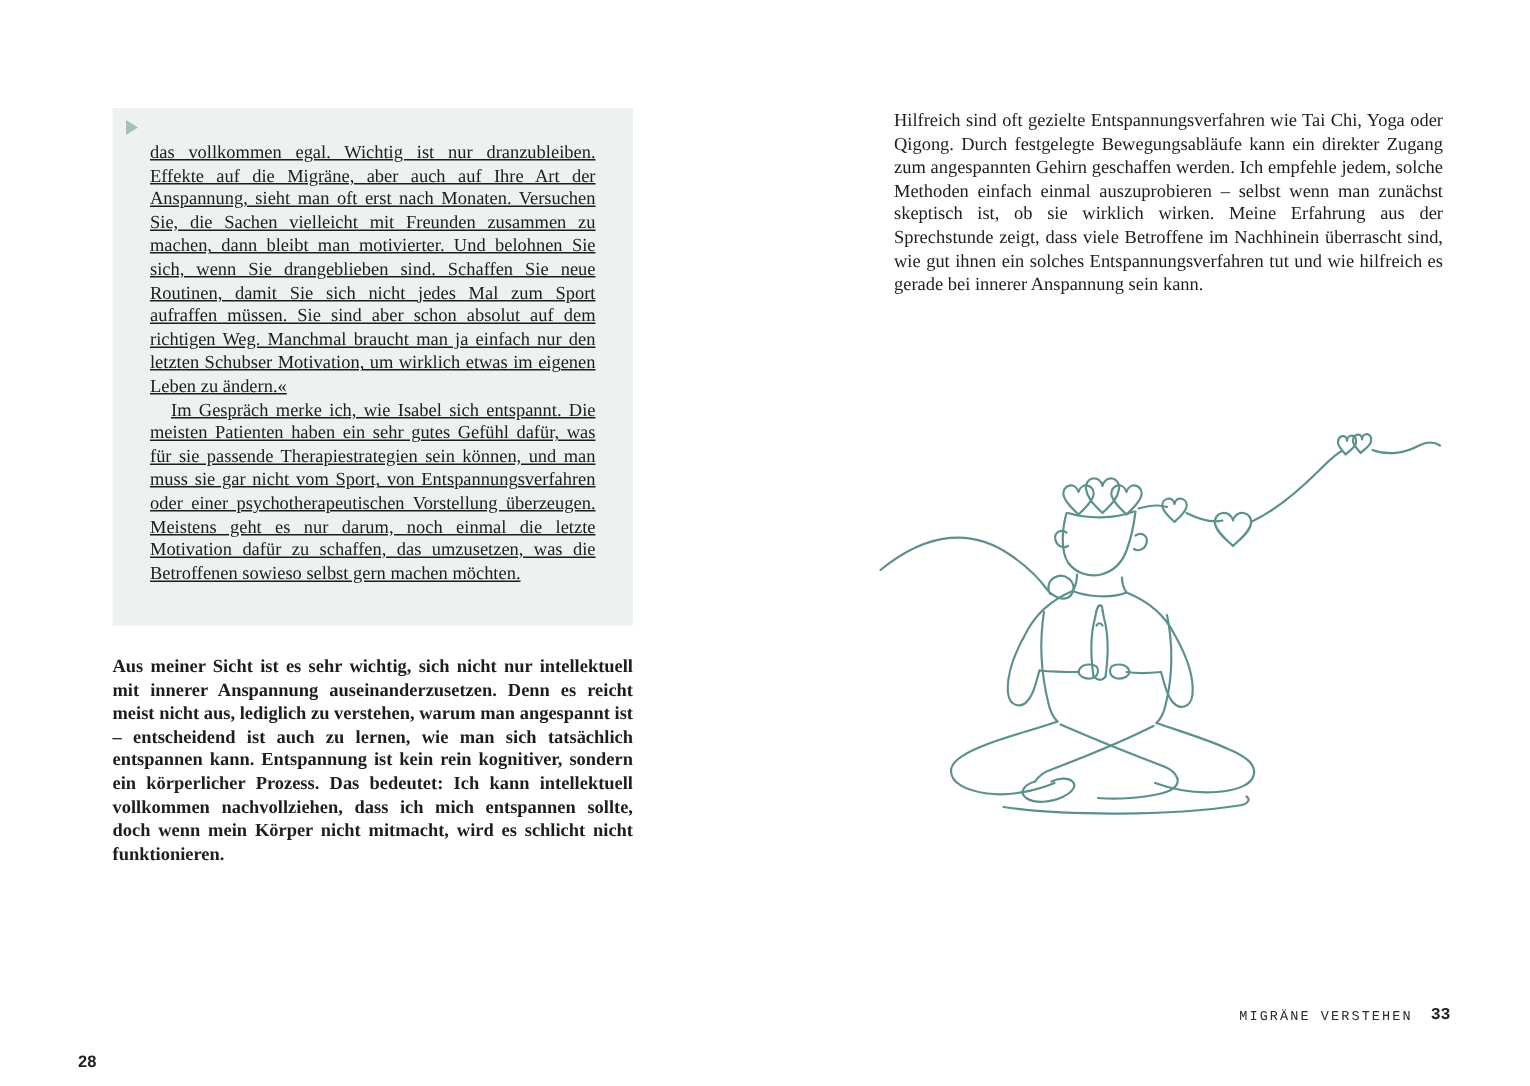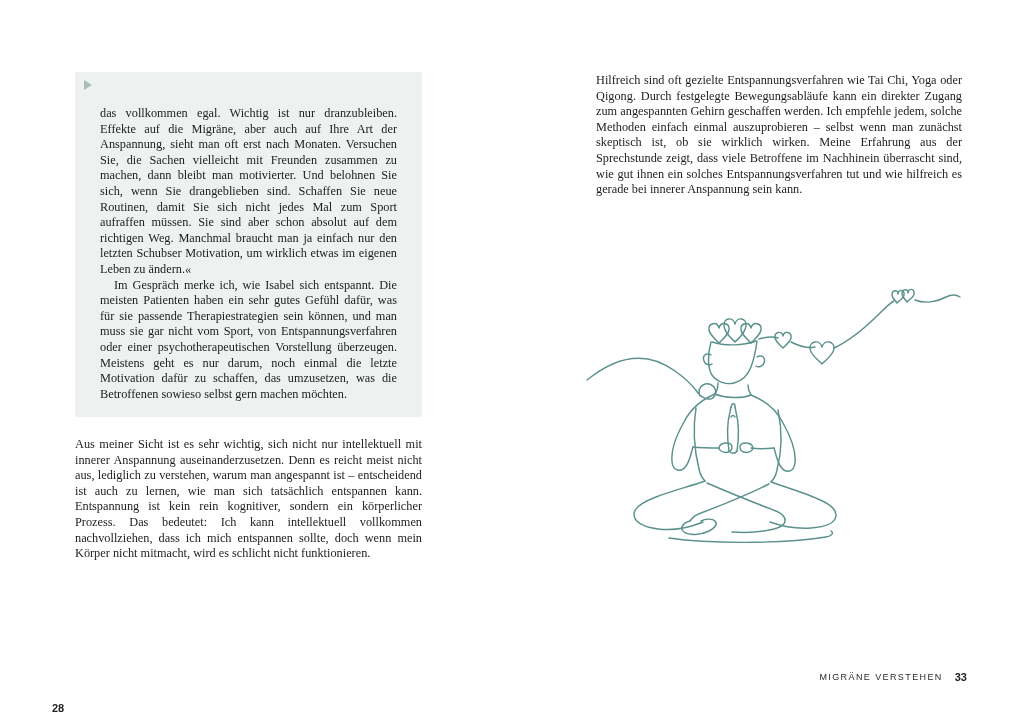--- a/index.html
+++ b/index.html
@@ -21,37 +21,38 @@
     font-size:12.3px;
     line-height:15.6px;
     text-align:justify;
     hyphens:auto;
     color:var(--text);
   }
   .quote-box{
     position:absolute;left:75px;top:72px;
     width:347px;height:345px;
     box-sizing:border-box;
-    padding:34px 25px 0 25px;
+    padding:22px 25px 0 25px;
     background:var(--box_bg);
     overflow:hidden;
+    text-decoration:underline;
   }
   .quote-marker{
     position:absolute;left:9px;top:8px;
     width:0;height:0;
     border-left:8px solid var(--marker);
     border-top:5px solid transparent;
     border-bottom:5px solid transparent;
   }
   .quote-box p{margin:0;}
   .quote-box p.indent{text-indent:14px;}
   .left-body{
     position:absolute;left:75px;top:437px;width:347px;
   }
-  .left-body p{margin:0;}
+  .left-body p{margin:0;font-weight:bold;}
   .right-body{
     position:absolute;left:596px;top:73px;width:366px;
   }
   .right-body p{margin:0;}
   .illustration{
     position:absolute;left:585px;top:276px;
     width:400px;height:312px;
   }
   .illustration svg{display:block;width:100%;height:100%;}
   .illustration path{
@@ -64,22 +65,22 @@
   .page-num{
     position:absolute;
     font-family:"Liberation Sans","DejaVu Sans",sans-serif;
     font-weight:bold;
     font-size:11px;
     color:#222;
   }
   .page-num-left{left:52px;top:702px;}
   .footer-right{
     position:absolute;right:53px;top:671px;
-    display:flex;align-items:center;gap:12px;
-    font-family:Liberation Sans, sans-serif;
+    display:flex;align-items:flex-end;gap:12px;
+    font-family:Liberation Mono, monospace;
   }
   .running-title{
     font-size:9px;
     letter-spacing:1.4px;
     color:#2b2b2b;
   }
   .footer-right .num{
     font-weight:bold;font-size:11px;color:#222;
   }
 </style>

